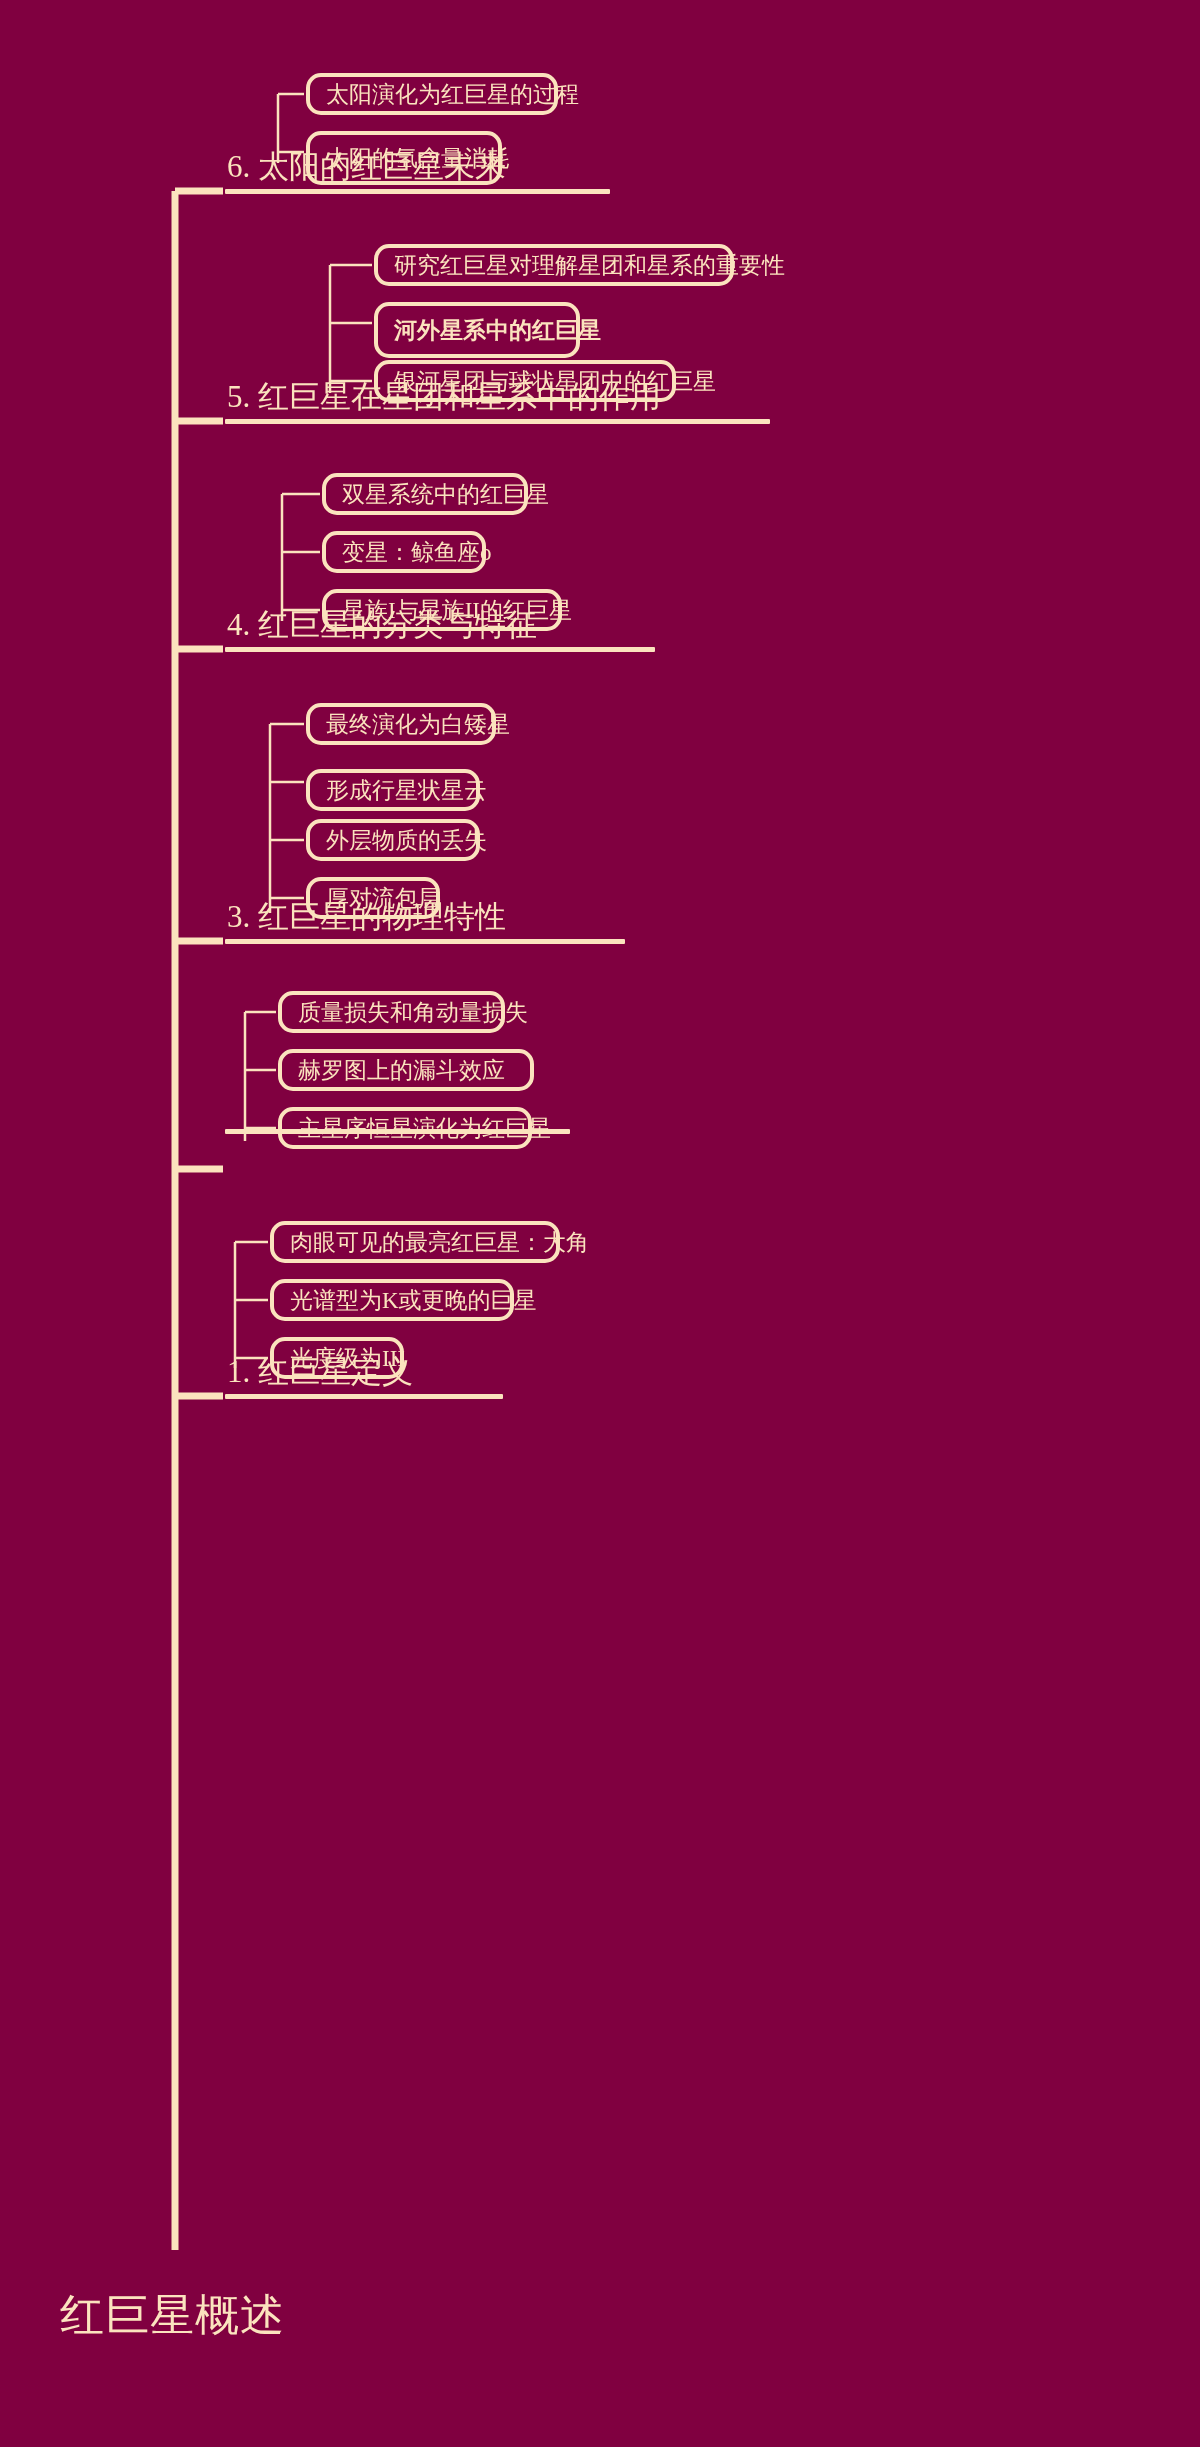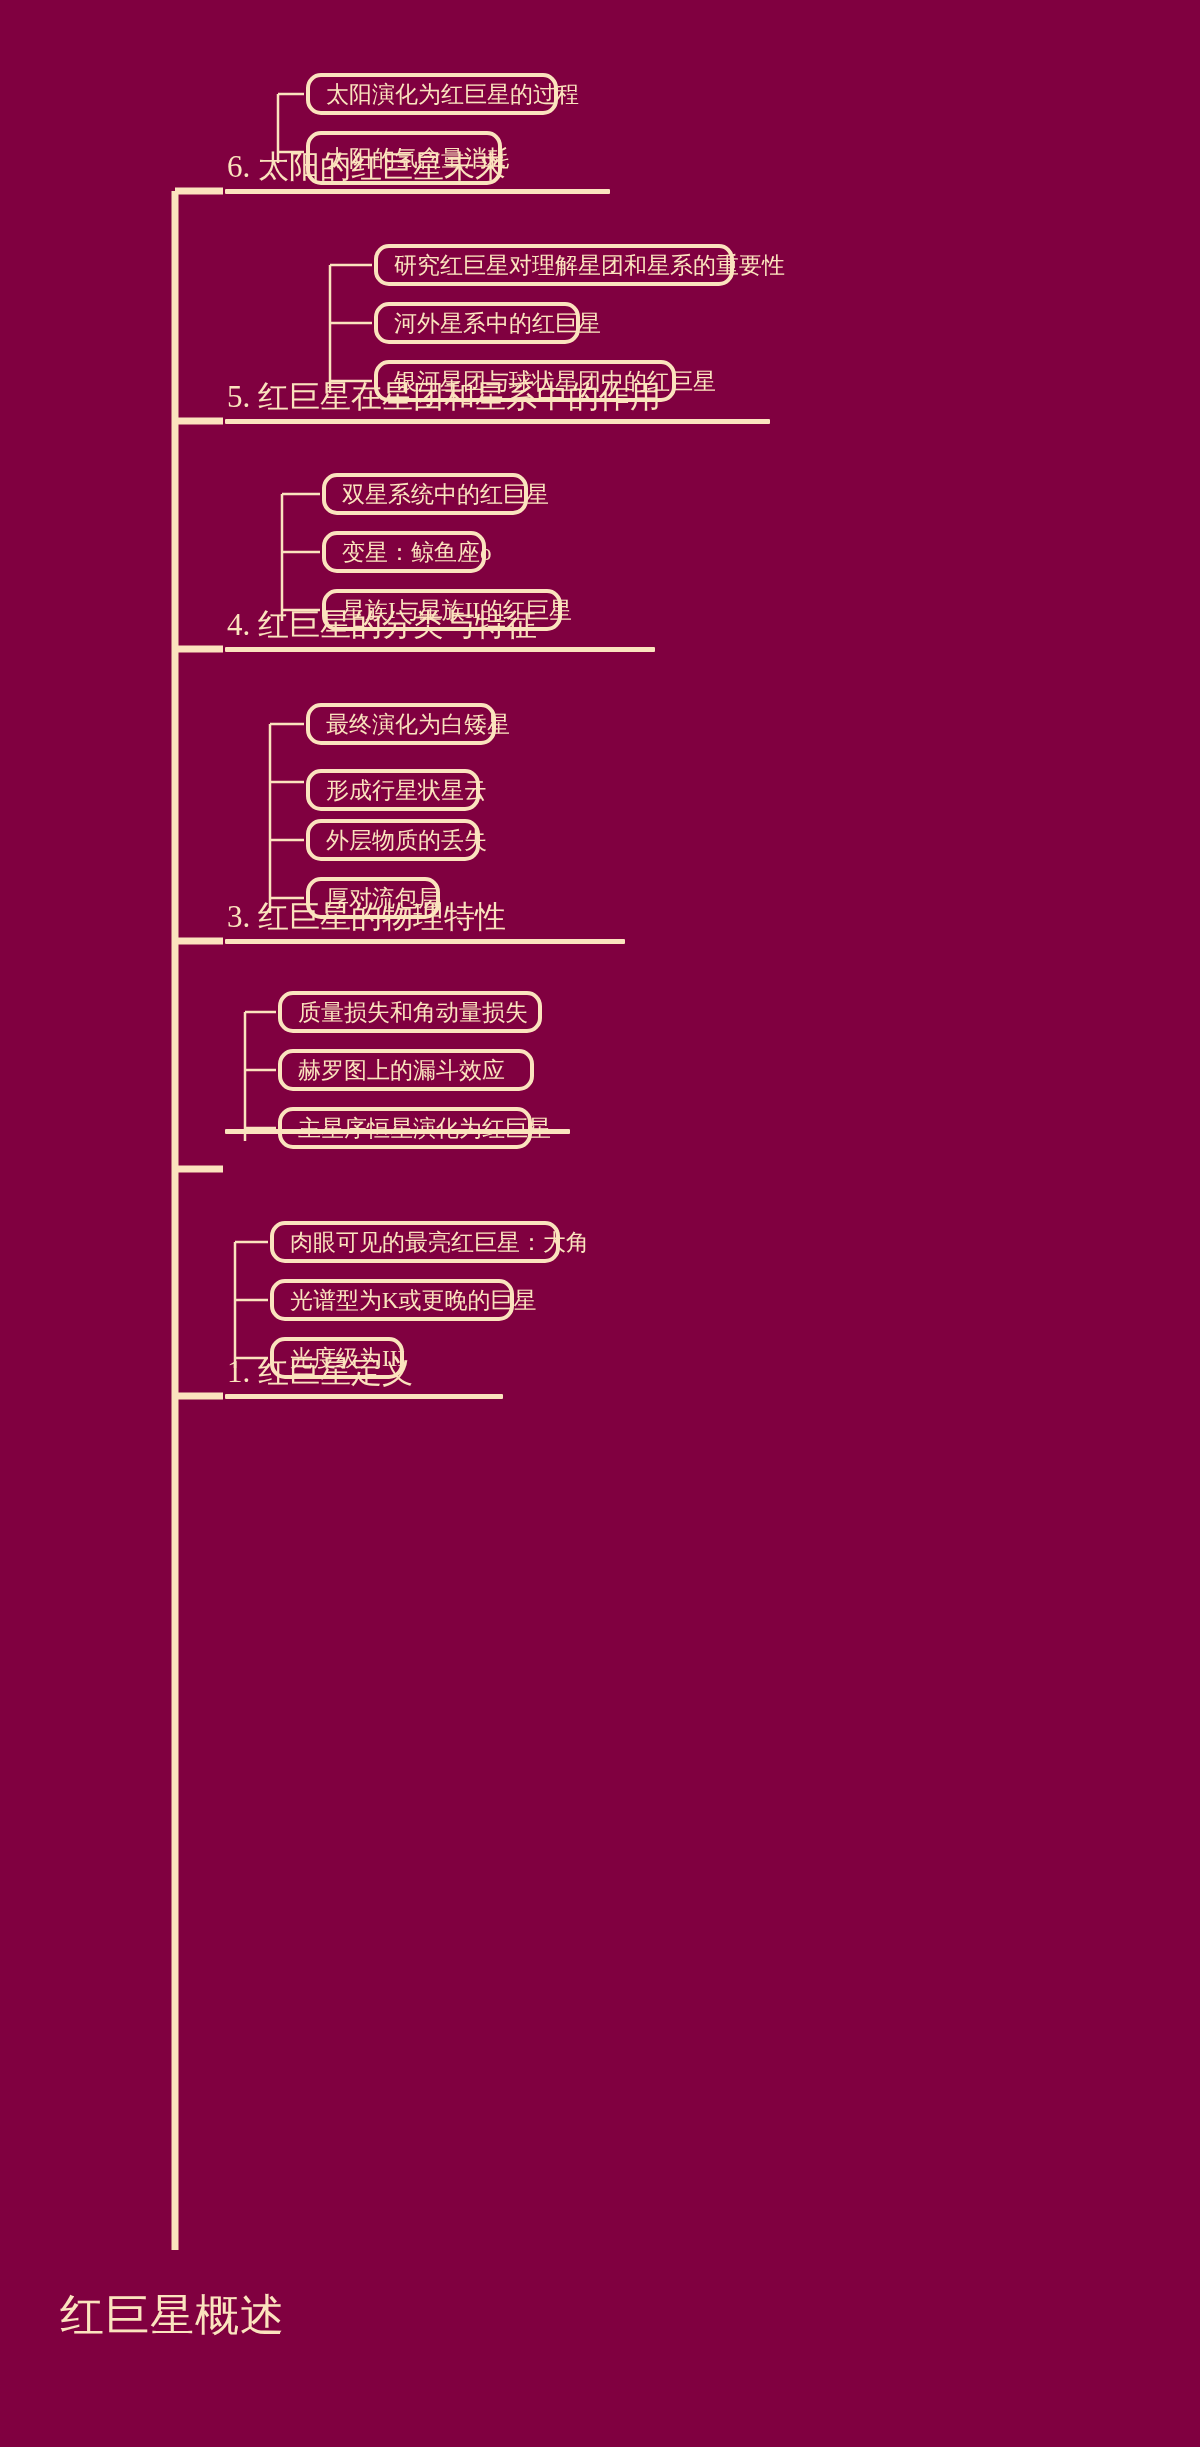--- a/index.html
+++ b/index.html
@@ -129,21 +129,21 @@
       <div class="leaf" style="left: 306px; top: 131px; width: 196px; height: 54px;">
         <span>太阳的氢含量消耗</span>
       </div>
       <div class="section" style="left: 225px; top: 381px;">
         <span class="sec-label">5.  红巨星在星团和星系中的作用</span>
         <span class="sec-underline" style="width: 545px;"></span>
       </div>
       <div class="leaf" style="left: 374px; top: 244px; width: 360px; height: 42px;">
         <span>研究红巨星对理解星团和星系的重要性</span>
       </div>
-      <div class="leaf" style="left: 374px; top: 302px; width: 206px; height: 42px;">
+      <div class="leaf" style="left: 374px; top: 302px; width: 206px; height: 56px; font-weight: bold;">
         <span>河外星系中的红巨星</span>
       </div>
       <div class="leaf" style="left: 374px; top: 360px; width: 302px; height: 42px;">
         <span>银河星团与球状星团中的红巨星</span>
       </div>
       <div class="section" style="left: 225px; top: 609px;">
         <span class="sec-label">4.  红巨星的分类与特征</span>
         <span class="sec-underline" style="width: 430px;"></span>
       </div>
       <div class="leaf" style="left: 322px; top: 473px; width: 206px; height: 42px;">
@@ -167,21 +167,21 @@
       </div>
       <div class="leaf" style="left: 306px; top: 819px; width: 174px; height: 42px;">
         <span>外层物质的丢失</span>
       </div>
       <div class="leaf" style="left: 306px; top: 877px; width: 134px; height: 42px;">
         <span>厚对流包层</span>
       </div>
       <div class="section" style="left: 225px; top: 1129px;">
         <span class="sec-underline" style="width: 345px;"></span>
       </div>
-      <div class="leaf" style="left: 278px; top: 991px; width: 264px; height: 42px;">
+      <div class="leaf" style="left: 278px; top: 991px; width: 227px; height: 42px;">
         <span>质量损失和角动量损失</span>
       </div>
       <div class="leaf" style="left: 278px; top: 1049px; width: 256px; height: 42px;">
         <span>赫罗图上的漏斗效应</span>
       </div>
       <div class="leaf" style="left: 278px; top: 1107px; width: 254px; height: 42px;">
         <span>主星序恒星演化为红巨星</span>
       </div>
       <div class="section" style="left: 225px; top: 1356px;">
         <span class="sec-label">1.  红巨星定义</span>

